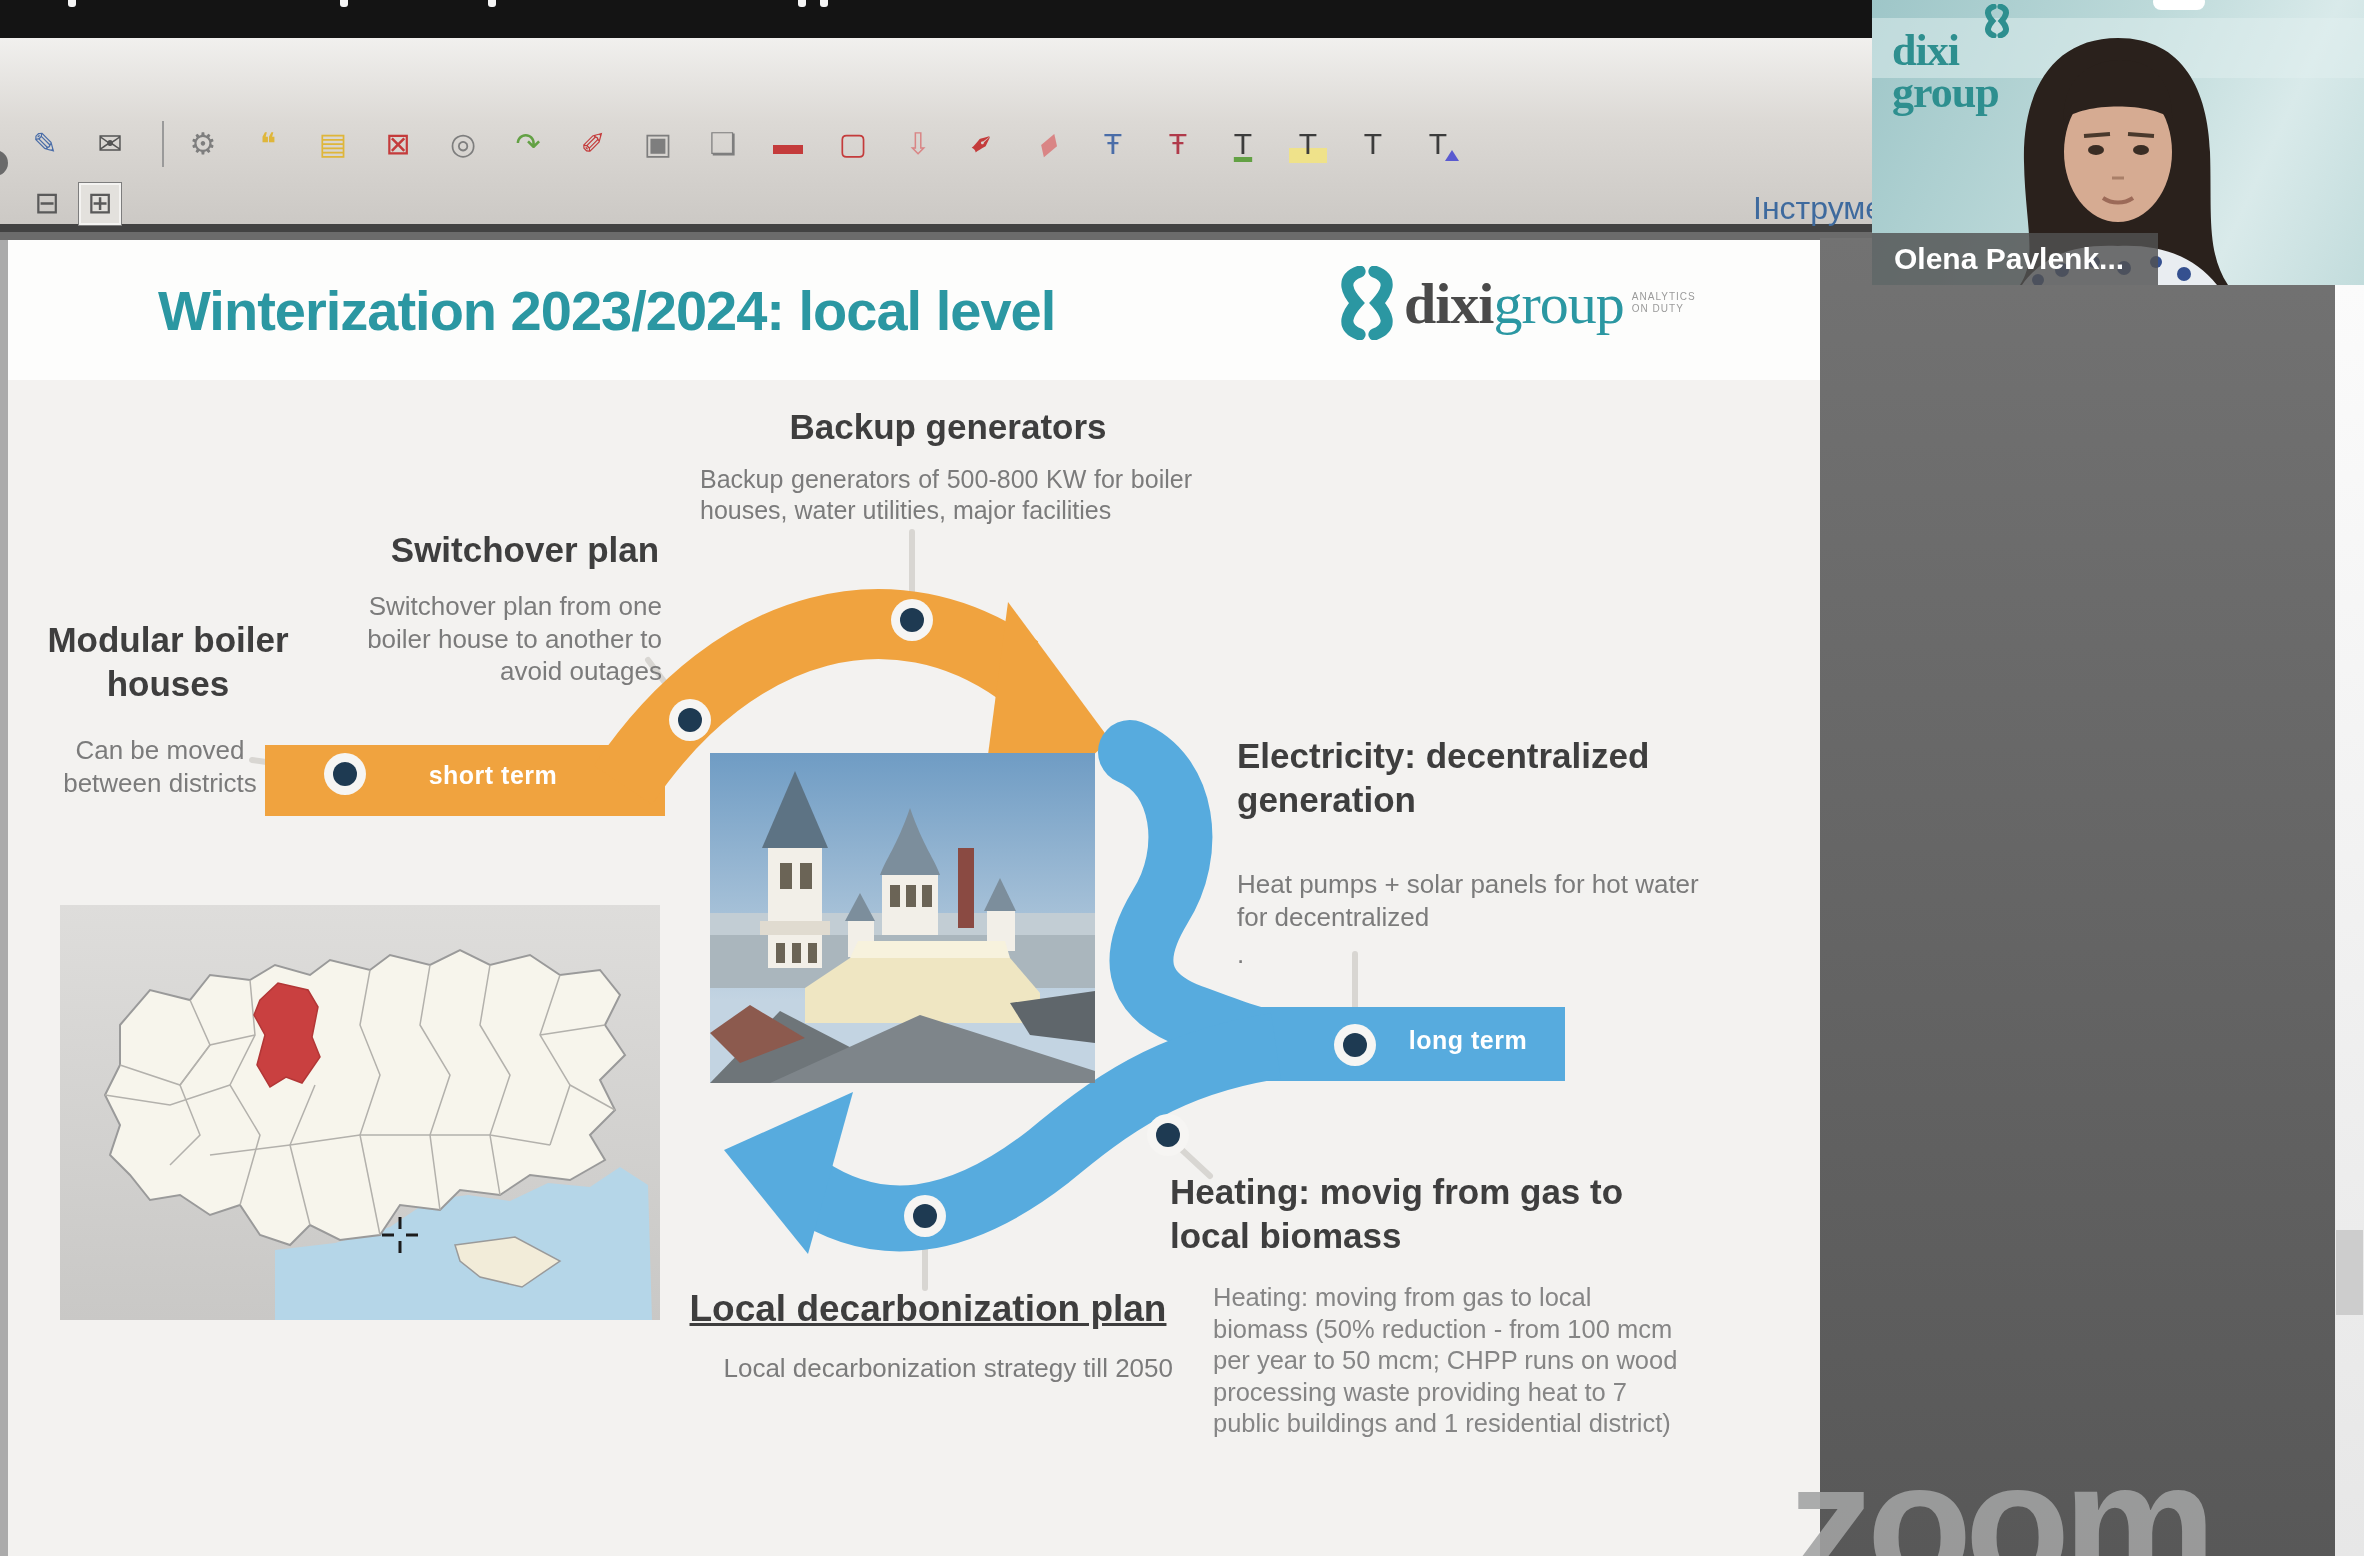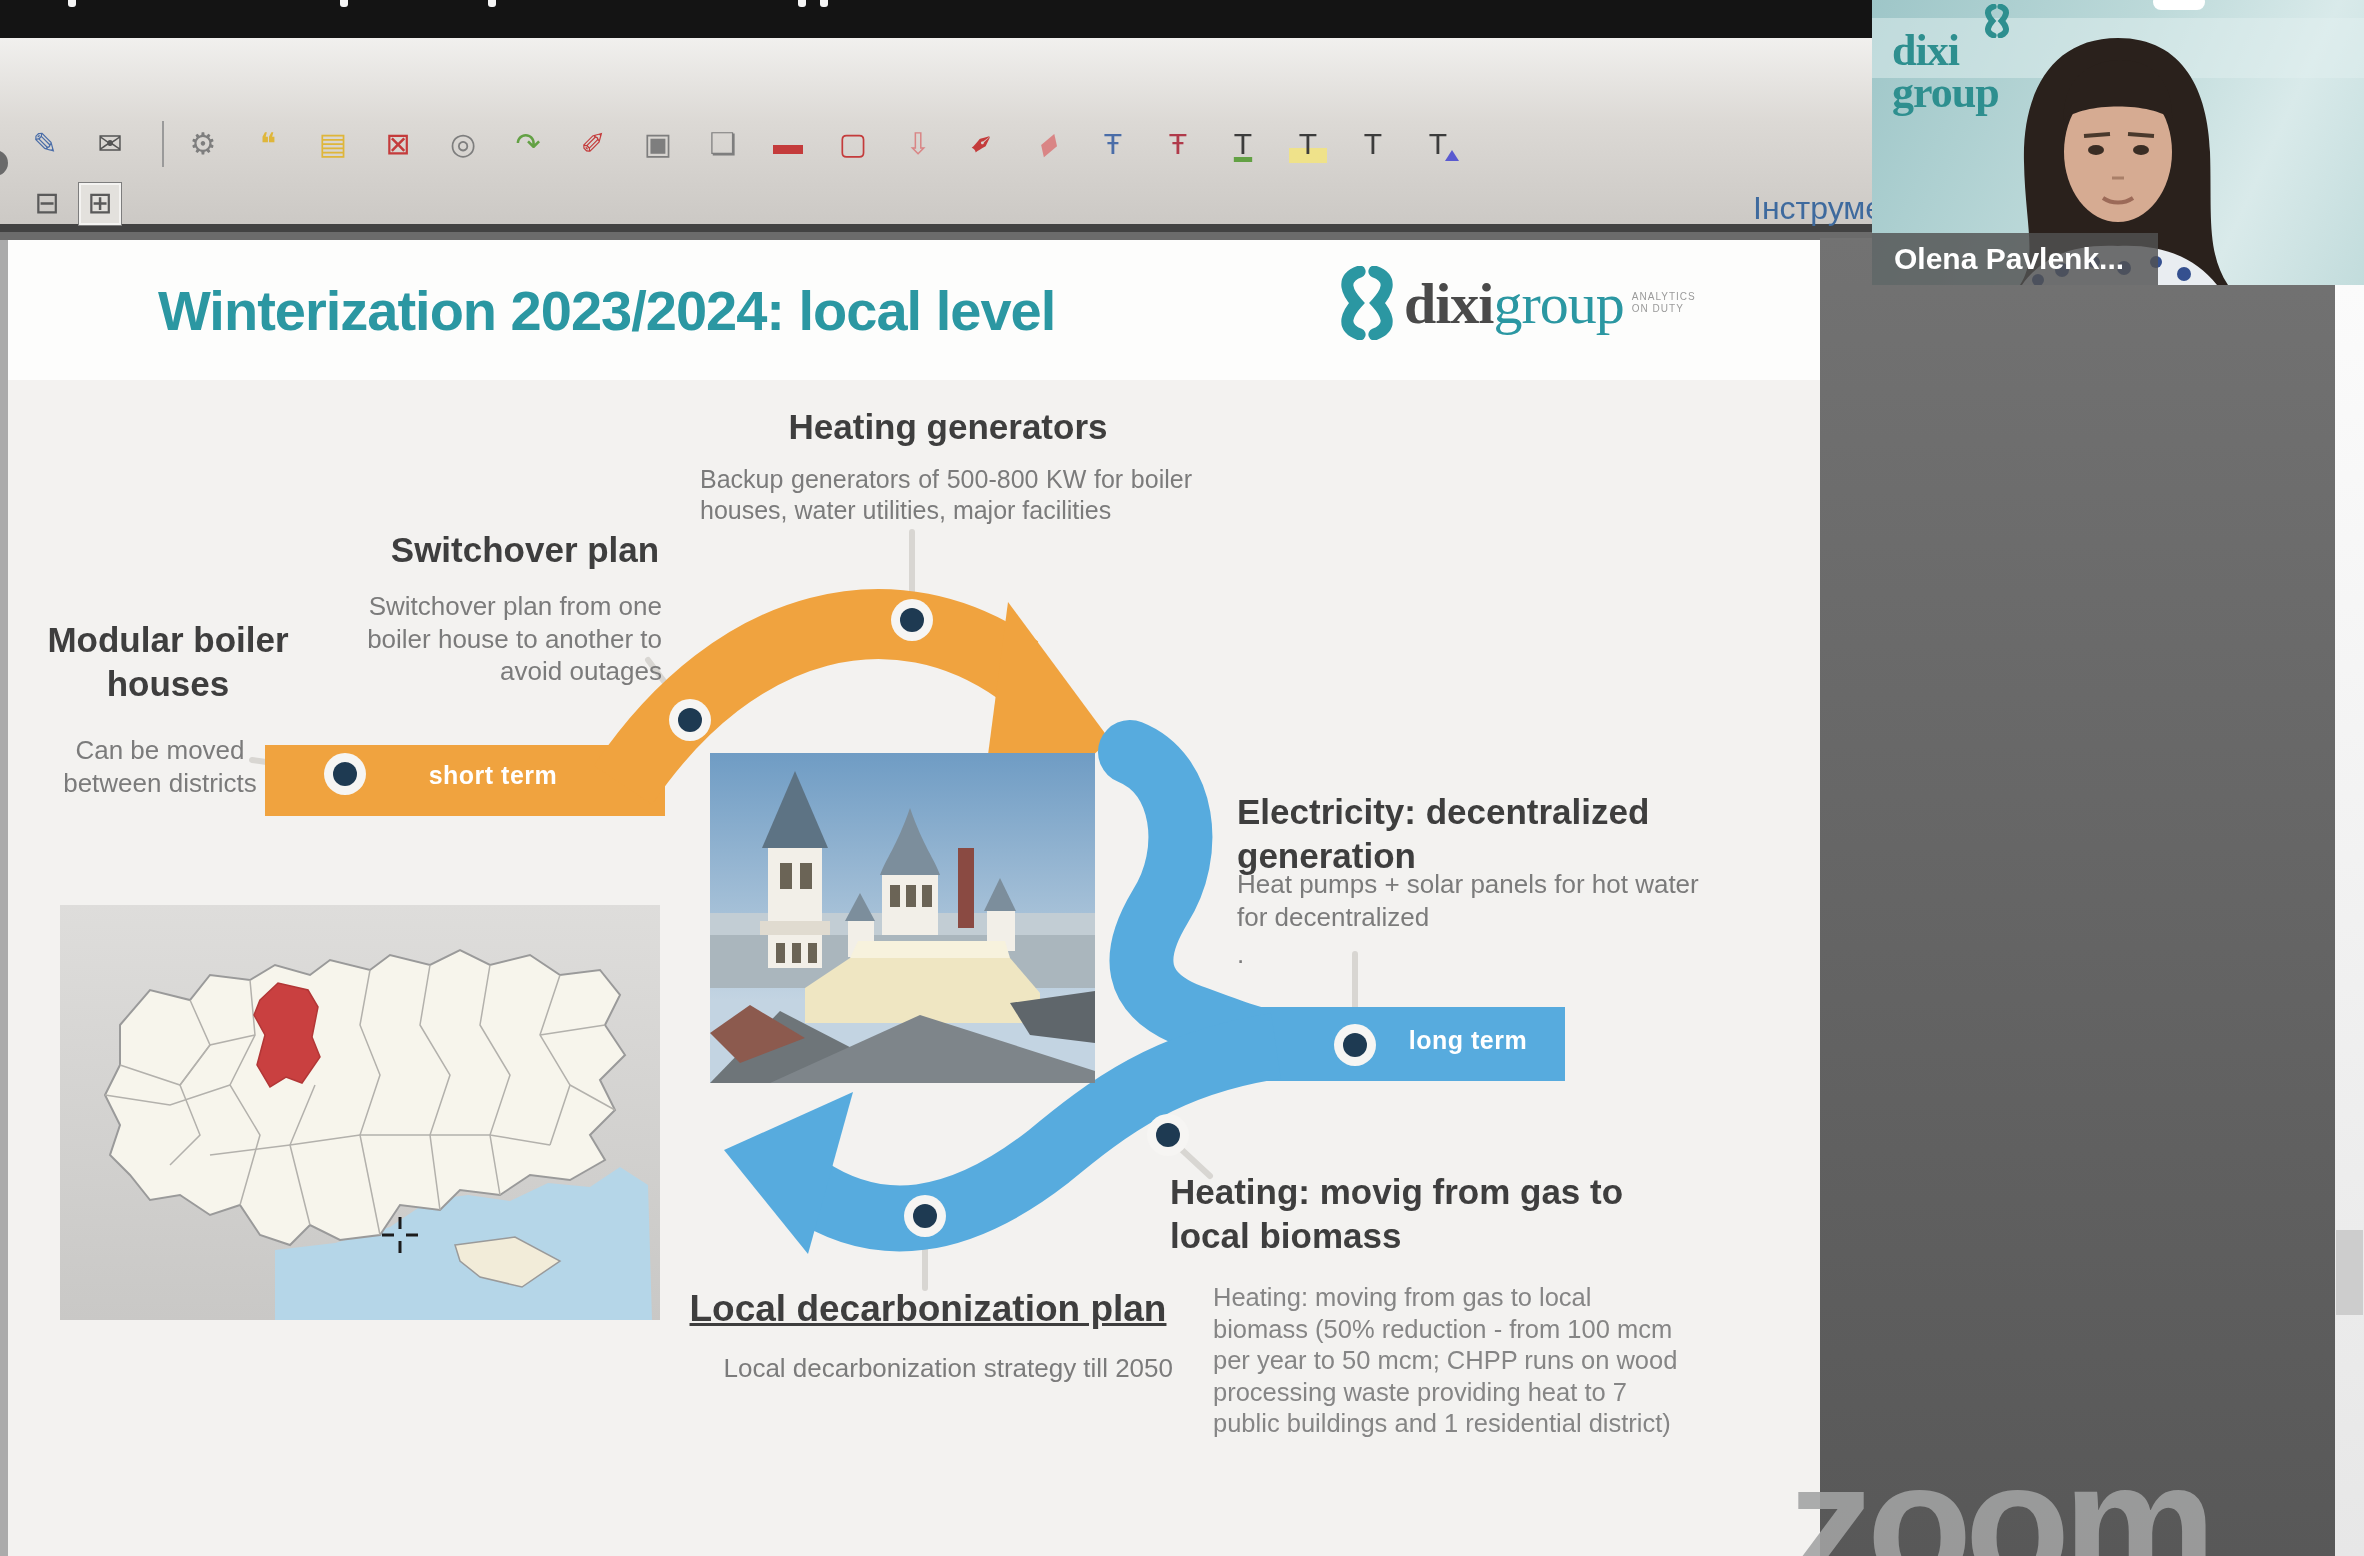--- a/index.html
+++ b/index.html
@@ -50,21 +50,21 @@
   .h-slide{position:absolute;font-weight:bold;color:#3e3e3e;font-size:35px;line-height:1.25;}
   .b-slide{position:absolute;color:#7b7b7b;font-size:26px;line-height:1.25;}
   .band-label{position:absolute;color:#fff;font-size:25px;font-weight:bold;letter-spacing:0.5px;text-align:center;}
 
   #backup-h{left:690px;top:165px;width:500px;text-align:center;}
   #backup-b{left:692px;top:224px;width:492px;text-align:justify;font-size:25px;}
   #switch-h{left:372px;top:288px;width:290px;text-align:center;}
   #switch-b{left:292px;top:350px;width:362px;text-align:right;}
   #modular-h{left:30px;top:378px;width:260px;text-align:center;}
   #modular-b{left:42px;top:494px;width:220px;text-align:center;}
-  #elec-h{left:1229px;top:550px;width:430px;}
+  #elec-h{left:1229px;top:494px;width:430px;}
   #elec-b{left:1229px;top:628px;width:470px;}
   #elec-dot{left:1229px;top:698px;width:40px;}
   #heat-h{left:1162px;top:930px;width:470px;}
   #heat-b{left:1205px;top:1042px;width:475px;font-size:25.5px;line-height:1.24;color:#858585;}
   #decarb-h{left:655px;top:1046px;width:530px;text-align:center;font-size:37px;text-decoration:underline;}
   #decarb-b{left:665px;top:1112px;width:500px;text-align:right;}
   #short-term{left:350px;top:521px;width:270px;}
   #long-term{left:1330px;top:786px;width:260px;}
 
   #church{left:702px;top:513px;width:385px;height:330px;}
@@ -272,21 +272,21 @@
       <path d="M395,340 L455,332 L500,356 L462,382 L420,372 L400,356 Z" fill="#f2ecd9" stroke="#9a9a9a" stroke-width="1.5"></path>
 
       <g stroke="#1c1c1c" stroke-width="3">
         <line x1="322" y1="330" x2="334" y2="330"></line>
           <line x1="346" y1="330" x2="358" y2="330"></line>
         <line x1="340" y1="312" x2="340" y2="324"></line>
           <line x1="340" y1="336" x2="340" y2="348"></line>
       </g>
     </svg>
 
-    <div class="h-slide" id="backup-h">Heating generators</div>
+    <div class="h-slide" id="backup-h">Backup generators</div>
     <div class="b-slide" id="backup-b">Backup generators of 500-800 KW for boiler houses, water utilities, major facilities</div>
     <div class="h-slide" id="switch-h">Switchover plan</div>
     <div class="b-slide" id="switch-b">Switchover plan from one boiler house  to another to avoid outages</div>
     <div class="h-slide" id="modular-h">Modular boiler houses</div>
     <div class="b-slide" id="modular-b">Can be moved between districts</div>
     <div class="band-label" id="short-term">short term</div>
     <div class="h-slide" id="elec-h">Electricity: decentralized generation</div>
     <div class="b-slide" id="elec-b">Heat pumps + solar panels for hot water for decentralized</div>
     <div class="b-slide" id="elec-dot">.</div>
     <div class="band-label" id="long-term">long term</div>

